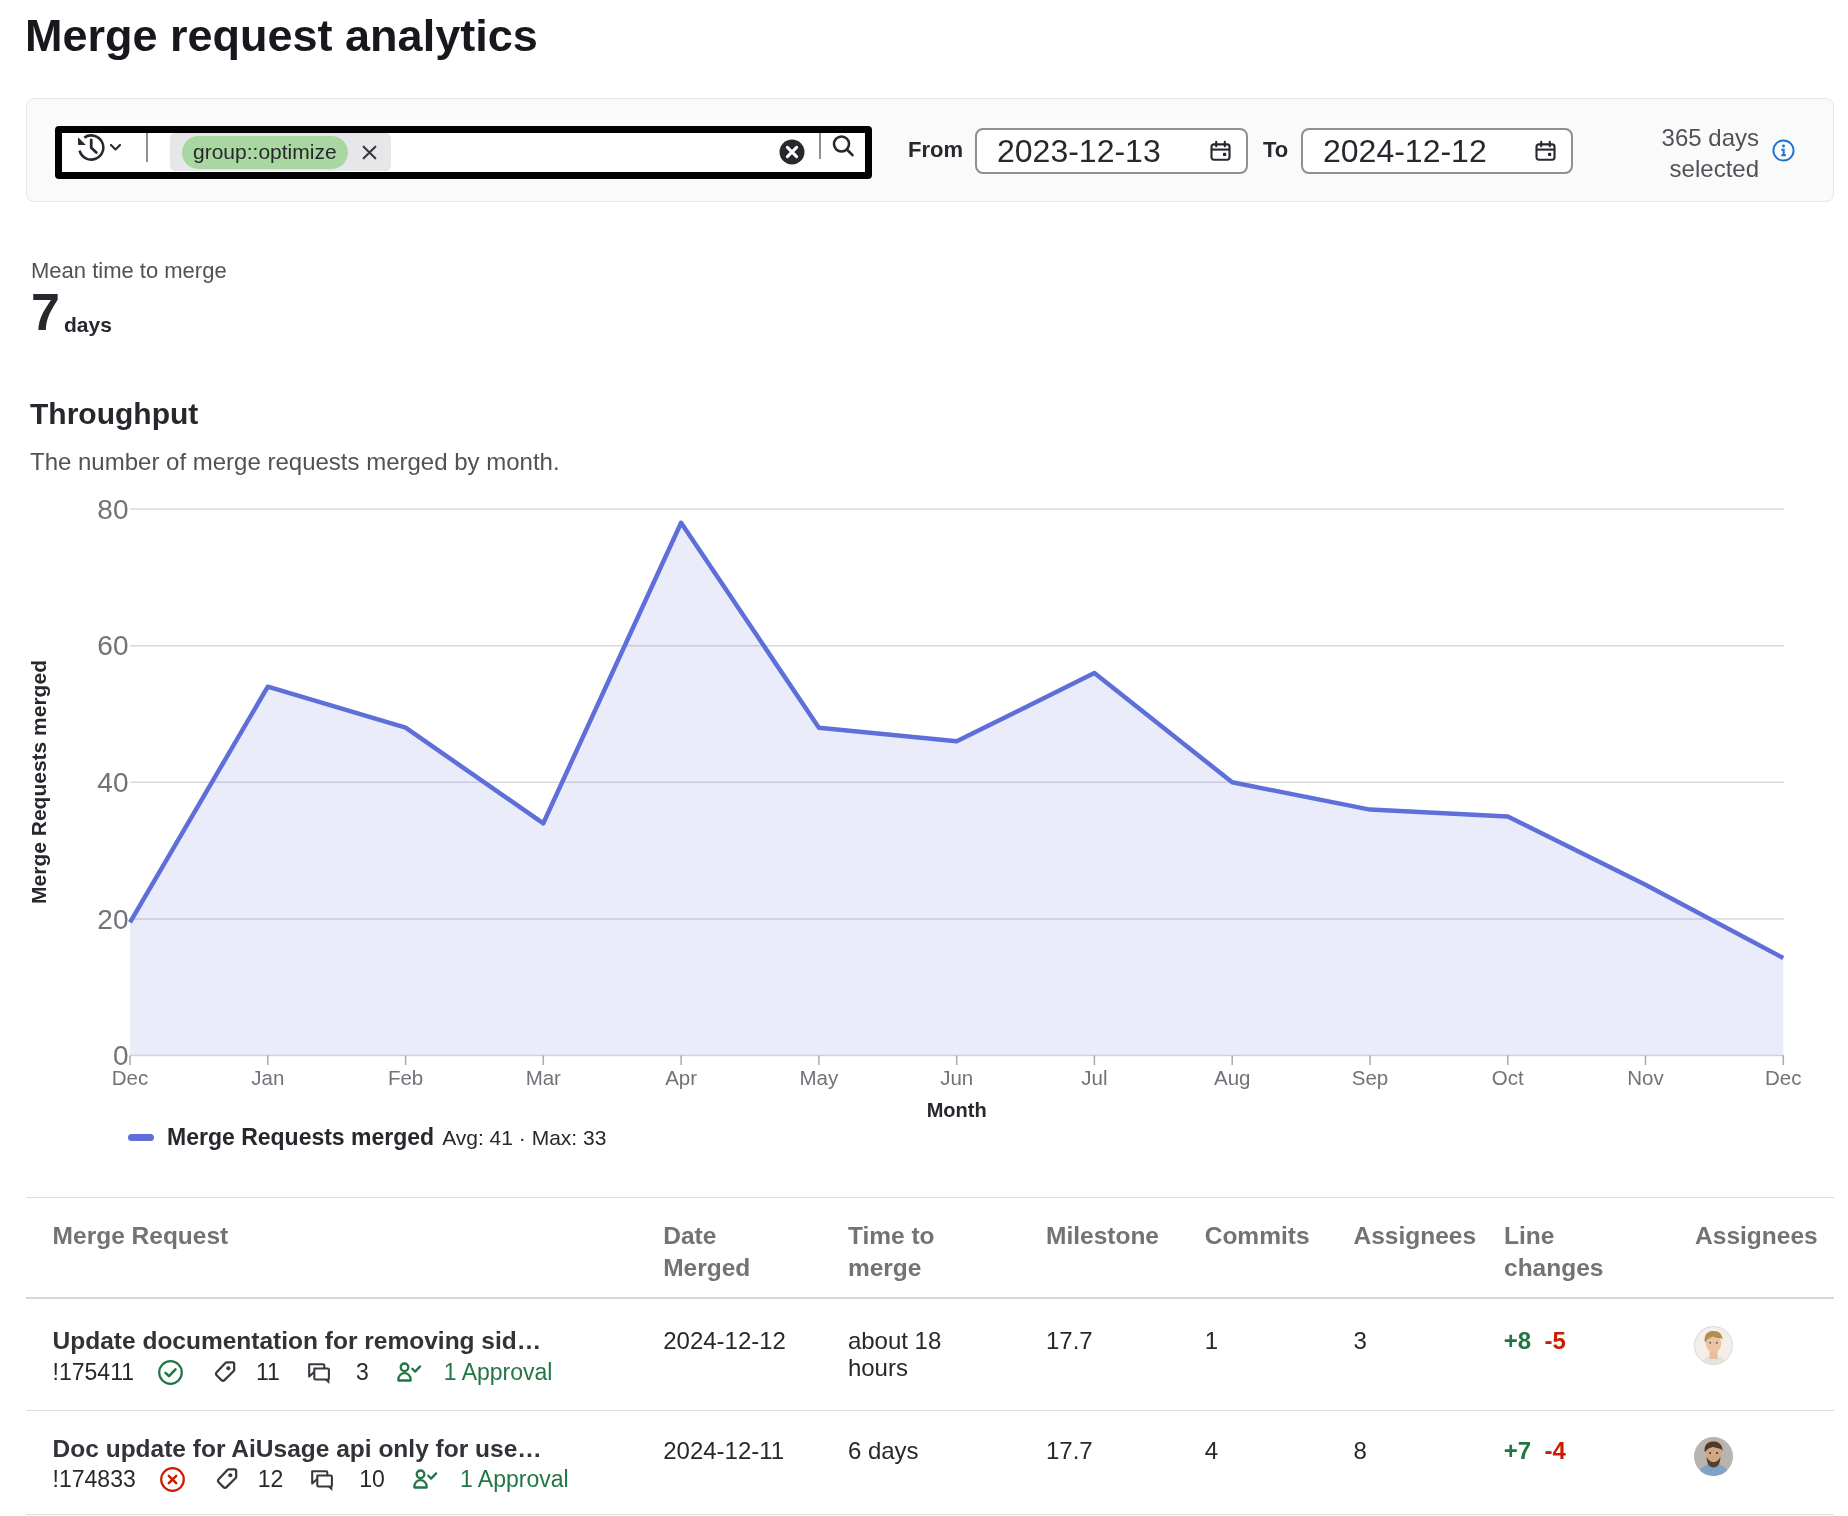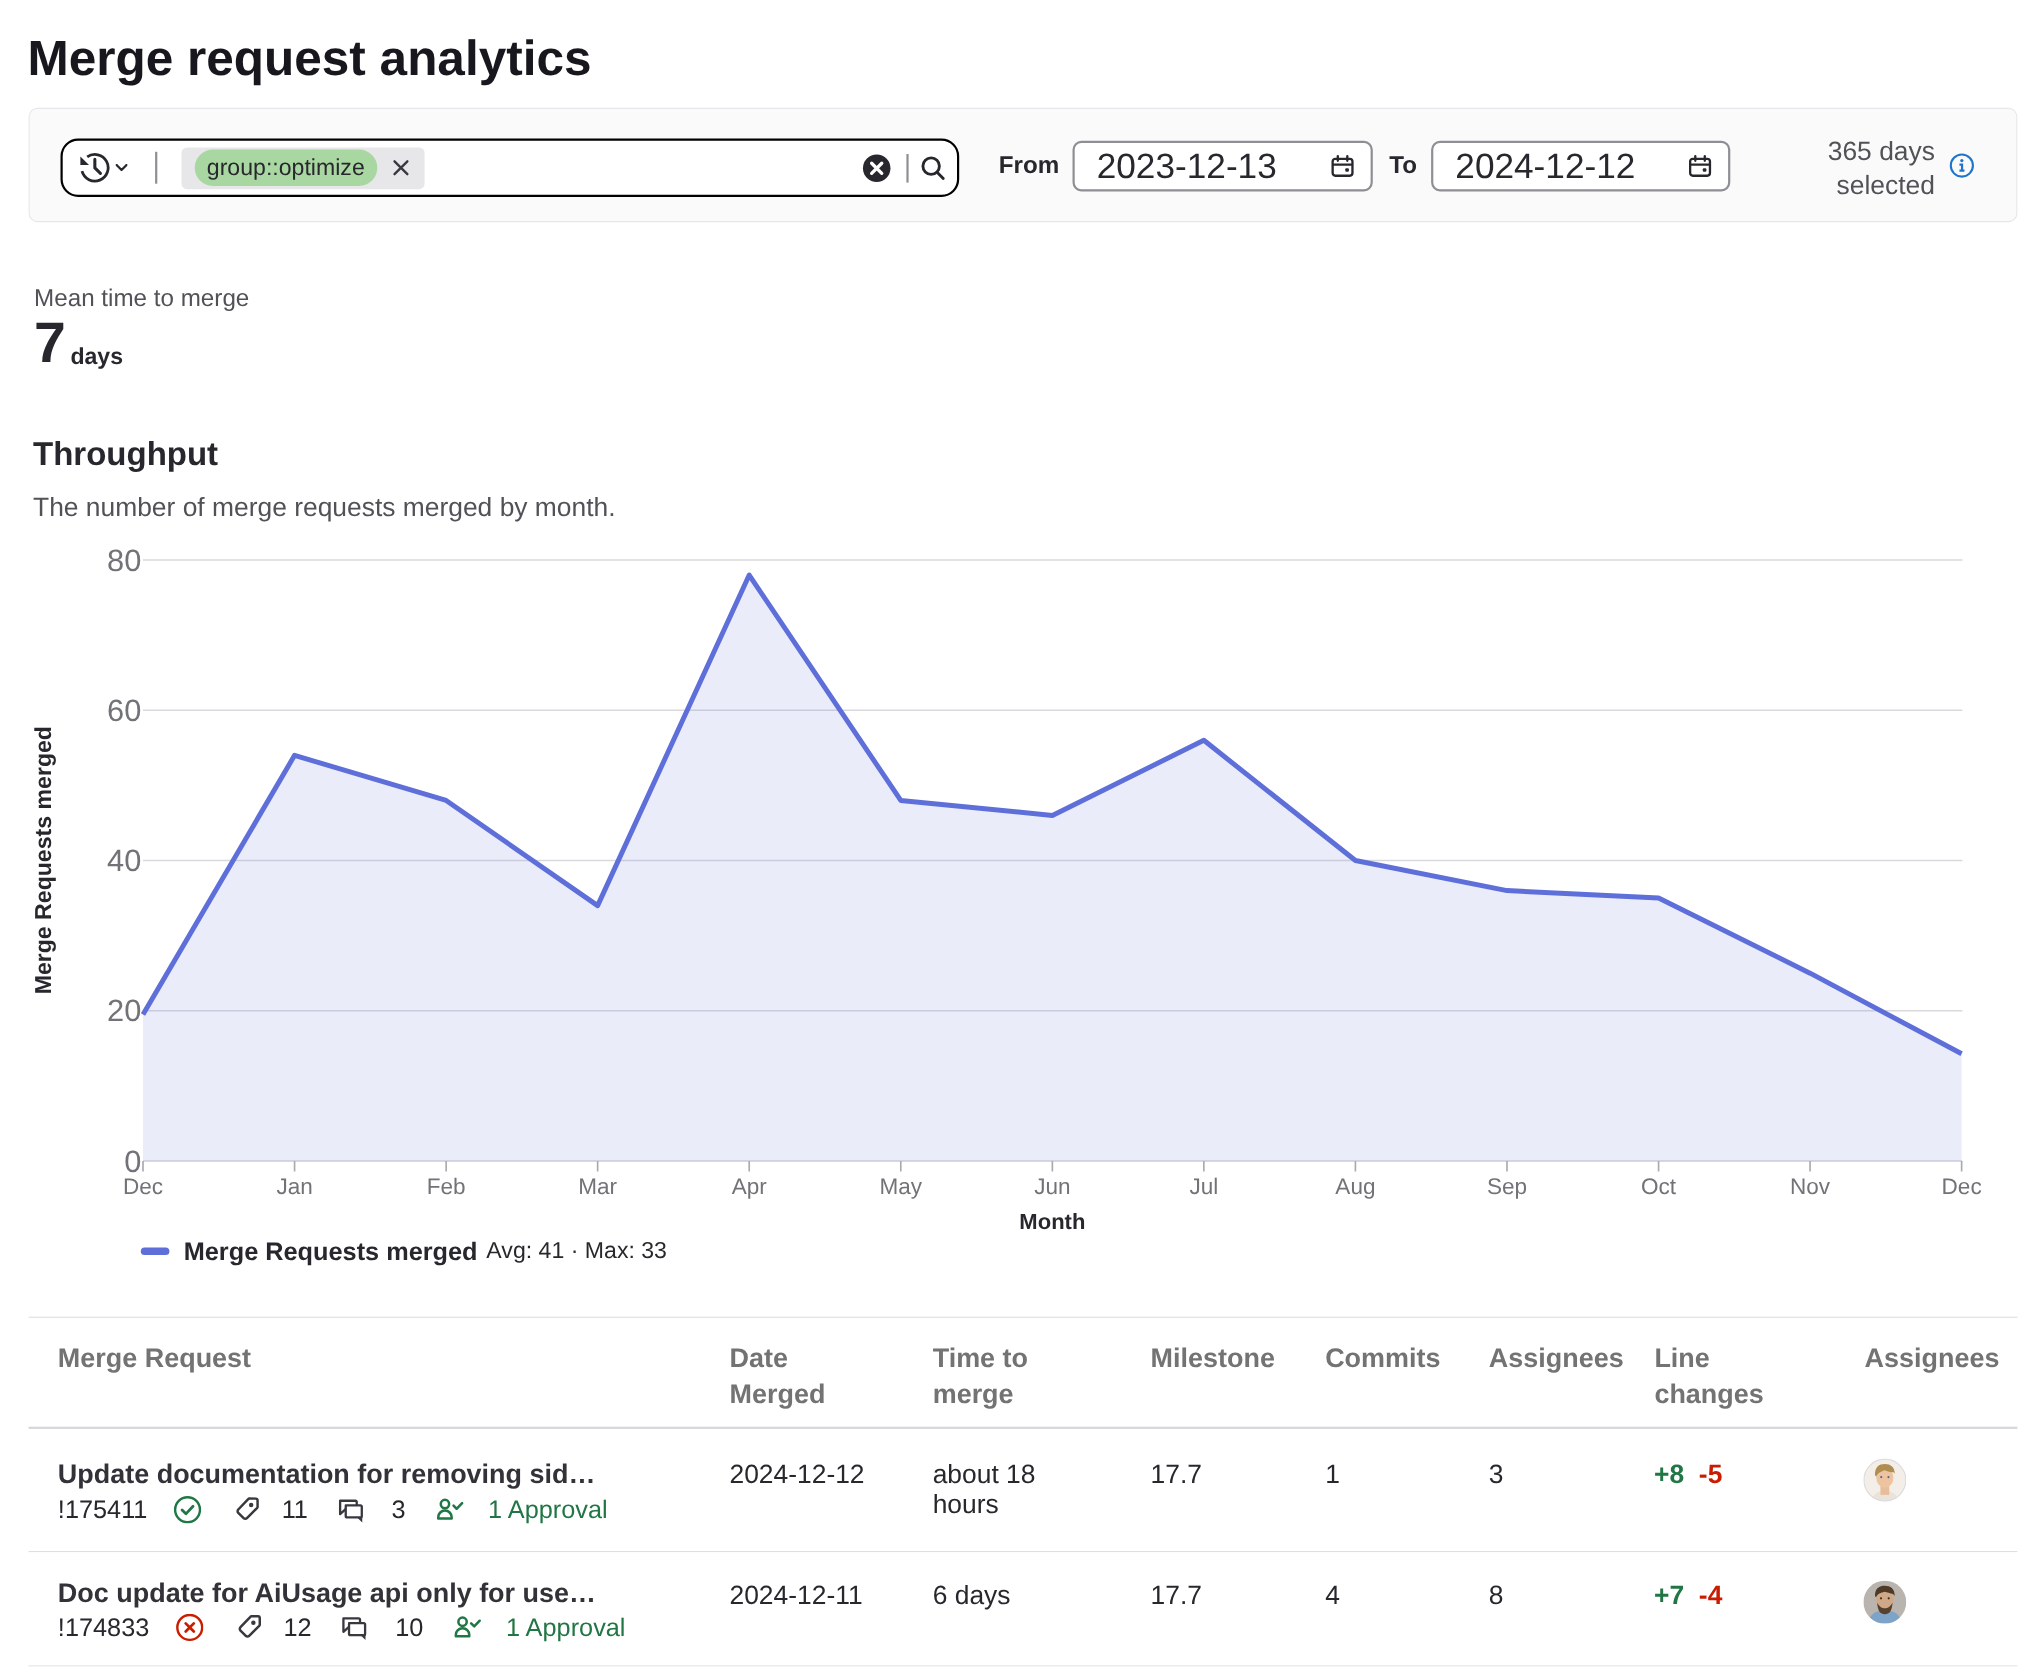--- a/index.html
+++ b/index.html
@@ -4,21 +4,21 @@
 <style>
 * { margin:0; padding:0; box-sizing:border-box; }
 html,body { background:#fff; }
 body { font-family:"Liberation Sans", sans-serif; width:1848px; height:1516px; overflow:hidden; }
 #page { position:relative; width:1848px; height:1516px; background:#fff; }
 .abs { position:absolute; }
 .dark { color:#28272d; }
 .h1 { font-size:45px; font-weight:700; color:#18171d; line-height:1.117; }
 
 #fbar { left:26px; top:98px; width:1808px; height:104px; background:#fafafa; border:1px solid #e7e6ea; border-radius:8px; }
-#searchctl { position:absolute; left:28px; top:27px; width:817px; height:53px; background:#fff; border:2px solid #000000; border-radius:16px; display:flex; align-items:center; }
+#searchctl { position:absolute; left:28px; top:27px; width:817px; height:53px; background:#fff; border:7px solid #000000; border-radius:4px; display:flex; align-items:flex-start; }
 #histbtn { width:86px; border-right:2px solid #8f8e94; display:flex; align-items:center; justify-content:flex-start; padding-left:14px; gap:5px; }
 #tokenarea { flex:1; display:flex; align-items:center; padding-left:22px; position:relative; }
 #token { background:#e7e6e9; border-radius:5px; height:38px; display:flex; align-items:center; padding-left:12px; }
 #tokval { background:#a9d7a2; border-radius:17px; height:33px; display:flex; align-items:center; padding:0 11px; font-size:21px; color:#28272d; }
 #tokx { width:43px; display:flex; align-items:center; justify-content:center; }
 #clearx { position:absolute; right:14.5px; top:50%; margin-top:-13px; }
 #srchbtn { width:46px; border-left:2px solid #8f8e94; display:flex; align-items:center; justify-content:center; }
 .lbl { font-size:22px; font-weight:700; color:#28272d; line-height:1.117; }
 .dinput { position:absolute; top:29px; height:46px; background:#fff; border:2px solid #8f8e94; border-radius:8px; display:flex; align-items:center; justify-content:space-between; padding:0 14px 0 20px; font-size:32px; color:#28272d; }
 #seldays { position:absolute; top:24px; right:74px; text-align:right; font-size:24px; line-height:30.5px; color:#535158; }
@@ -32,21 +32,21 @@
 .td { position:absolute; font-size:24px; color:#28272d; line-height:26.6px; }
 .mrtitle { position:absolute; font-size:24.5px; font-weight:700; color:#333238; width:495px; white-space:nowrap; overflow:hidden; text-overflow:ellipsis; line-height:1.117; }
 .meta { position:absolute; display:flex; align-items:center; font-size:23px; color:#28272d;gap:16px; }
 .green { color:#217645; }
 .red { color:#c91c00; }
 svg.ic { display:block; }
 </style>
 </head>
 <body>
 <div id="page">
-  <div class="abs h1" style="left:25px; top:28px;">Merge request analytics</div>
+  <div class="abs h1" style="left:25px; top:11px;">Merge request analytics</div>
 
   <div class="abs" id="fbar">
     <div id="searchctl">
       <div id="histbtn">
         <svg class="ic" width="29" height="29" viewBox="0 0 24 24" fill="none" stroke="#28272d" stroke-width="2.1">
           <path d="M 6.86 3.81 A 10 10 0 1 1 2.94 14.59"></path>
           <path d="M1.7 3.6 L1.7 10.0 L8.2 10.0 Z" fill="#28272d" stroke="none"></path>
             <path d="M8.2 10.0 L10.4 10.0" stroke-width="2.3" visibility="hidden"></path>
           <path d="M 12.6 5.7 L 12.6 12.1 L 16.8 16.2" stroke-linecap="round" stroke-width="2.3"></path>
         </svg>

